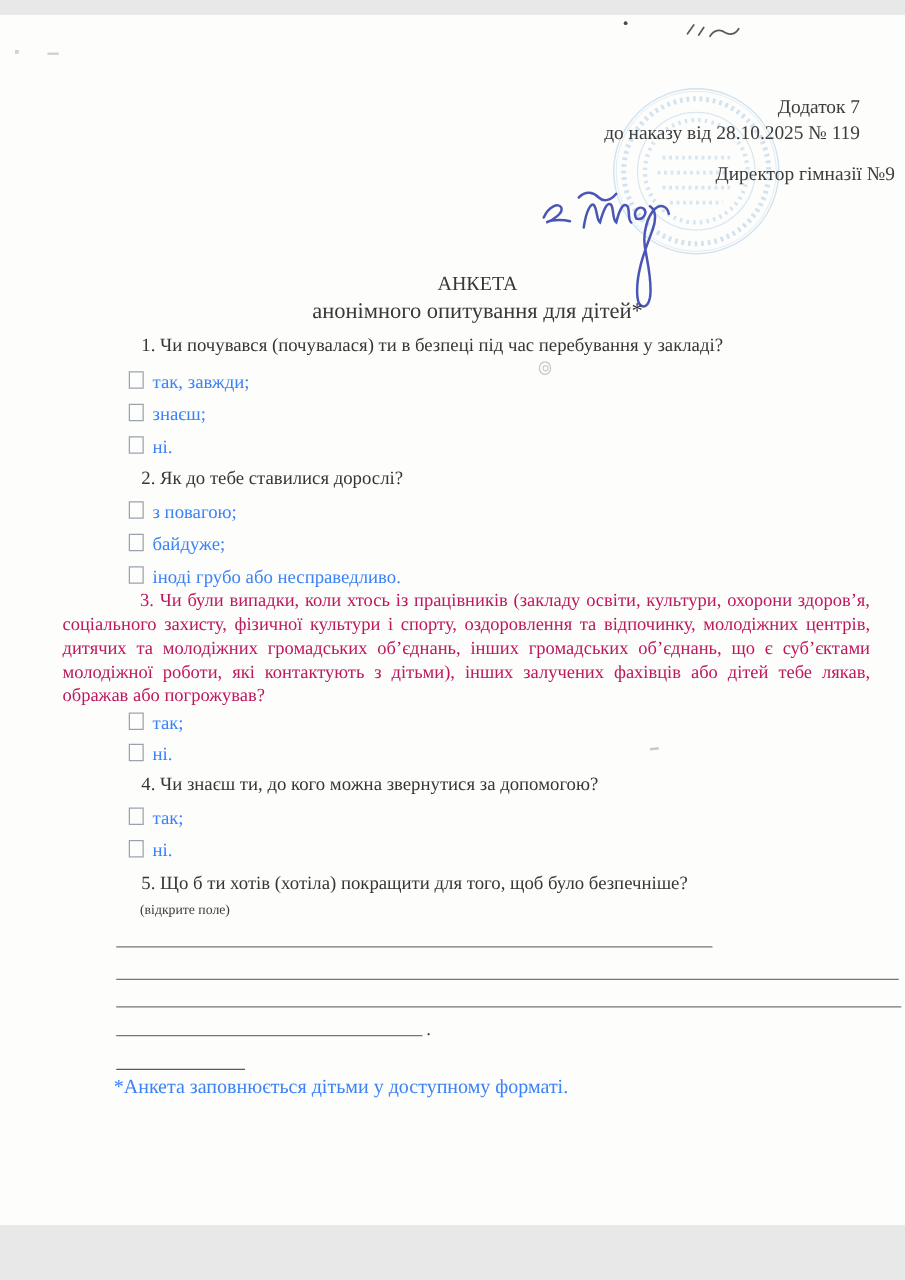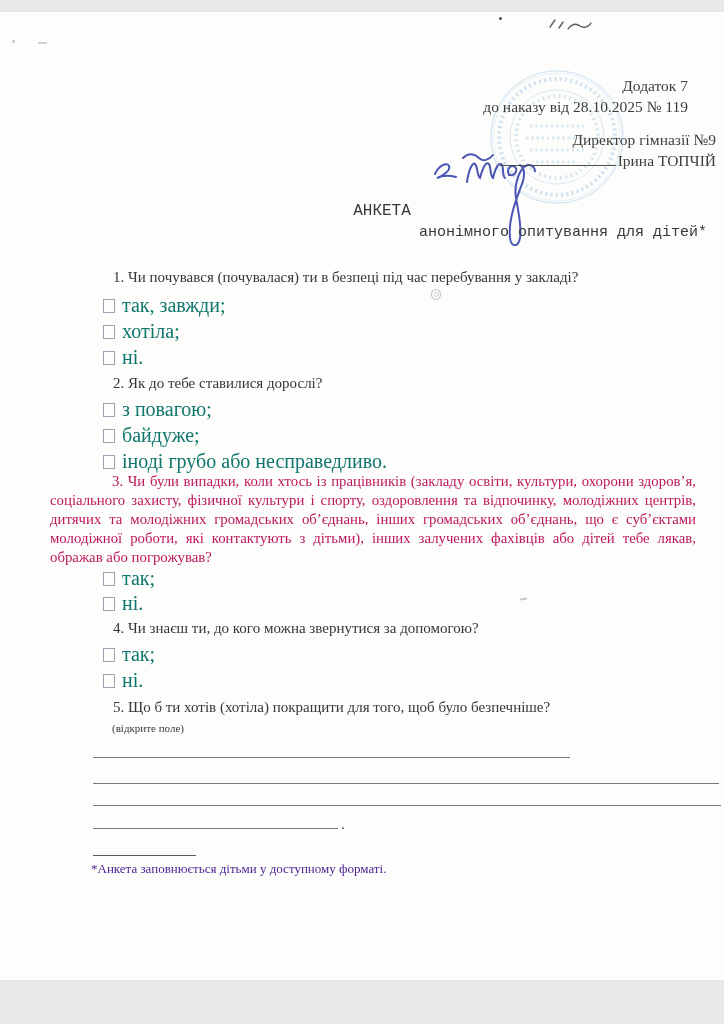--- a/index.html
+++ b/index.html
@@ -12,34 +12,34 @@
     color:#3b3b3b;
     overflow:hidden;
   }
   .abs{position:absolute;}
   
   .block-a{top:63px;right:36px;text-align:right;font-size:15.5px;line-height:21px;color:#3d3d3d;}
   .block-b{top:118px;right:8px;text-align:right;font-size:15.5px;line-height:19.5px;color:#3d3d3d;}
   .sig-row{white-space:nowrap;margin-top:1px;}
   .sig-line{display:inline-block;width:116px;border-bottom:1.2px solid #4d4d4d;height:13px;margin-right:2px;}
   
-  .title-wrap{top:189px;left:57px;width:650px;text-align:center;font-family:Liberation Mono, monospace;}
+  .title-wrap{top:205px;left:57px;width:650px;text-align:center;}
   .title-main{font-size:16px;line-height:21px;color:#383838;}
-  .title-sub{font-size:15px;line-height:21px;color:#383838;text-align:right;}
+  .title-sub{font-size:18px;line-height:21px;color:#383838;}
   
   .qrow{left:113px;font-size:15px;line-height:18px;color:#363636;white-space:nowrap;}
   .para3{left:50px;width:646px;font-size:14.8px;line-height:19px;text-align:justify;text-indent:62px;color:#be185d;}
-  .optrow{left:103px;font-size:20px;line-height:18px;color:#0f766e;white-space:nowrap;}
+  .optrow{left:103px;font-size:15px;line-height:18px;color:#3b82f6;white-space:nowrap;}
   .cb{display:inline-block;width:10px;height:12px;border:1px solid #9aa3ad;background:transparent;margin-right:7px;transform:translateY(1px);}
   .note-row{left:112px;font-size:11px;color:#3a3a3a;}
   
   .ansline{border-top:1px solid #767676;height:0;}
   .sepline{border-top:1px solid #5a5a5a;height:0;}
   .period{font-size:15px;color:#3a3a3a;}
-  .footnote{left:91px;font-size:13px;color:#4c1d95;}
+  .footnote{left:91px;font-size:16px;color:#3b82f6;}
   
   .stamp{top:52px;left:484px;}
   .sign{top:138px;left:425px;}
   .speck-dot{width:3px;height:3px;border-radius:50%;background:#4a4a4a;}
   .speck-soft{background:#d2d2d2;}
   .copyright-mark{width:8px;height:9px;border:1px solid #b4b4b4;border-radius:50%;opacity:.75;}
   .copyright-mark:after{content:"";display:block;width:3px;height:3px;border:1px solid #bdbdbd;border-radius:50%;margin:2px auto;}
   .dash-mark{width:7px;height:2px;background:#c9c9cc;transform:rotate(-8deg);}
 </style>
 </head>
@@ -77,36 +77,33 @@
     </g>
   </svg>
 
   <div class="abs block-a">
     <div>Додаток 7</div>
     <div>до наказу від 28.10.2025 № 119</div>
   </div>
 
   <div class="abs block-b">
     <div>Директор гімназії №9</div>
-    <div class="sig-row">
-      <span class="sig-line"></span><span>Ірина ТОПЧІЙ</span>
-    </div>
   </div>
 
   <div class="abs title-wrap">
     <div class="title-main">АНКЕТА</div>
     <div class="title-sub">анонімного опитування для дітей*</div>
   </div>
 
   <div class="abs qrow" style="top:256px;">1. Чи почувався (почувалася) ти в безпеці під час перебування у закладі?</div>
   <div class="abs optrow" style="top:284px;">
     <span class="cb"></span><span>так, завжди;</span>
   </div>
   <div class="abs optrow" style="top:310px;">
-    <span class="cb"></span><span>хотіла;</span>
+    <span class="cb"></span><span>знаєш;</span>
   </div>
   <div class="abs optrow" style="top:336px;">
     <span class="cb"></span><span>ні.</span>
   </div>
 
   <div class="abs qrow" style="top:362px;">2. Як до тебе ставилися дорослі?</div>
   <div class="abs optrow" style="top:388px;">
     <span class="cb"></span><span>з повагою;</span>
   </div>
   <div class="abs optrow" style="top:414px;">

